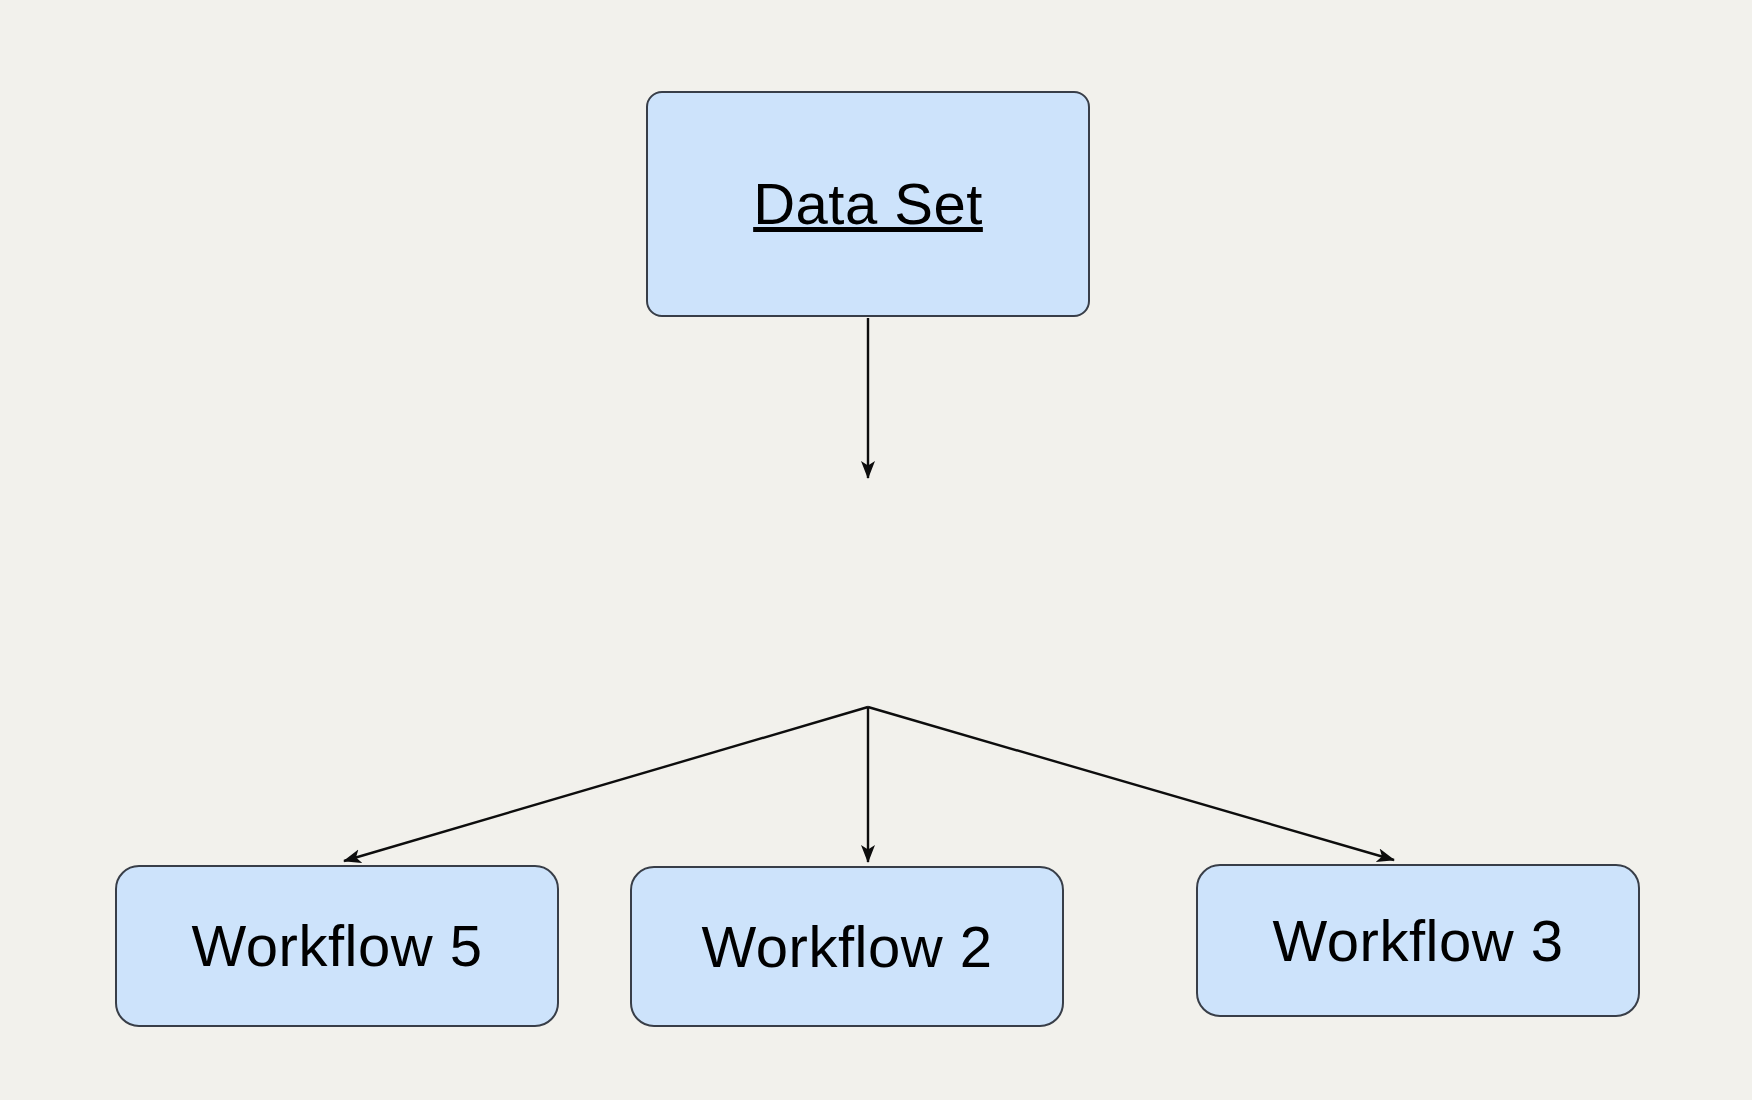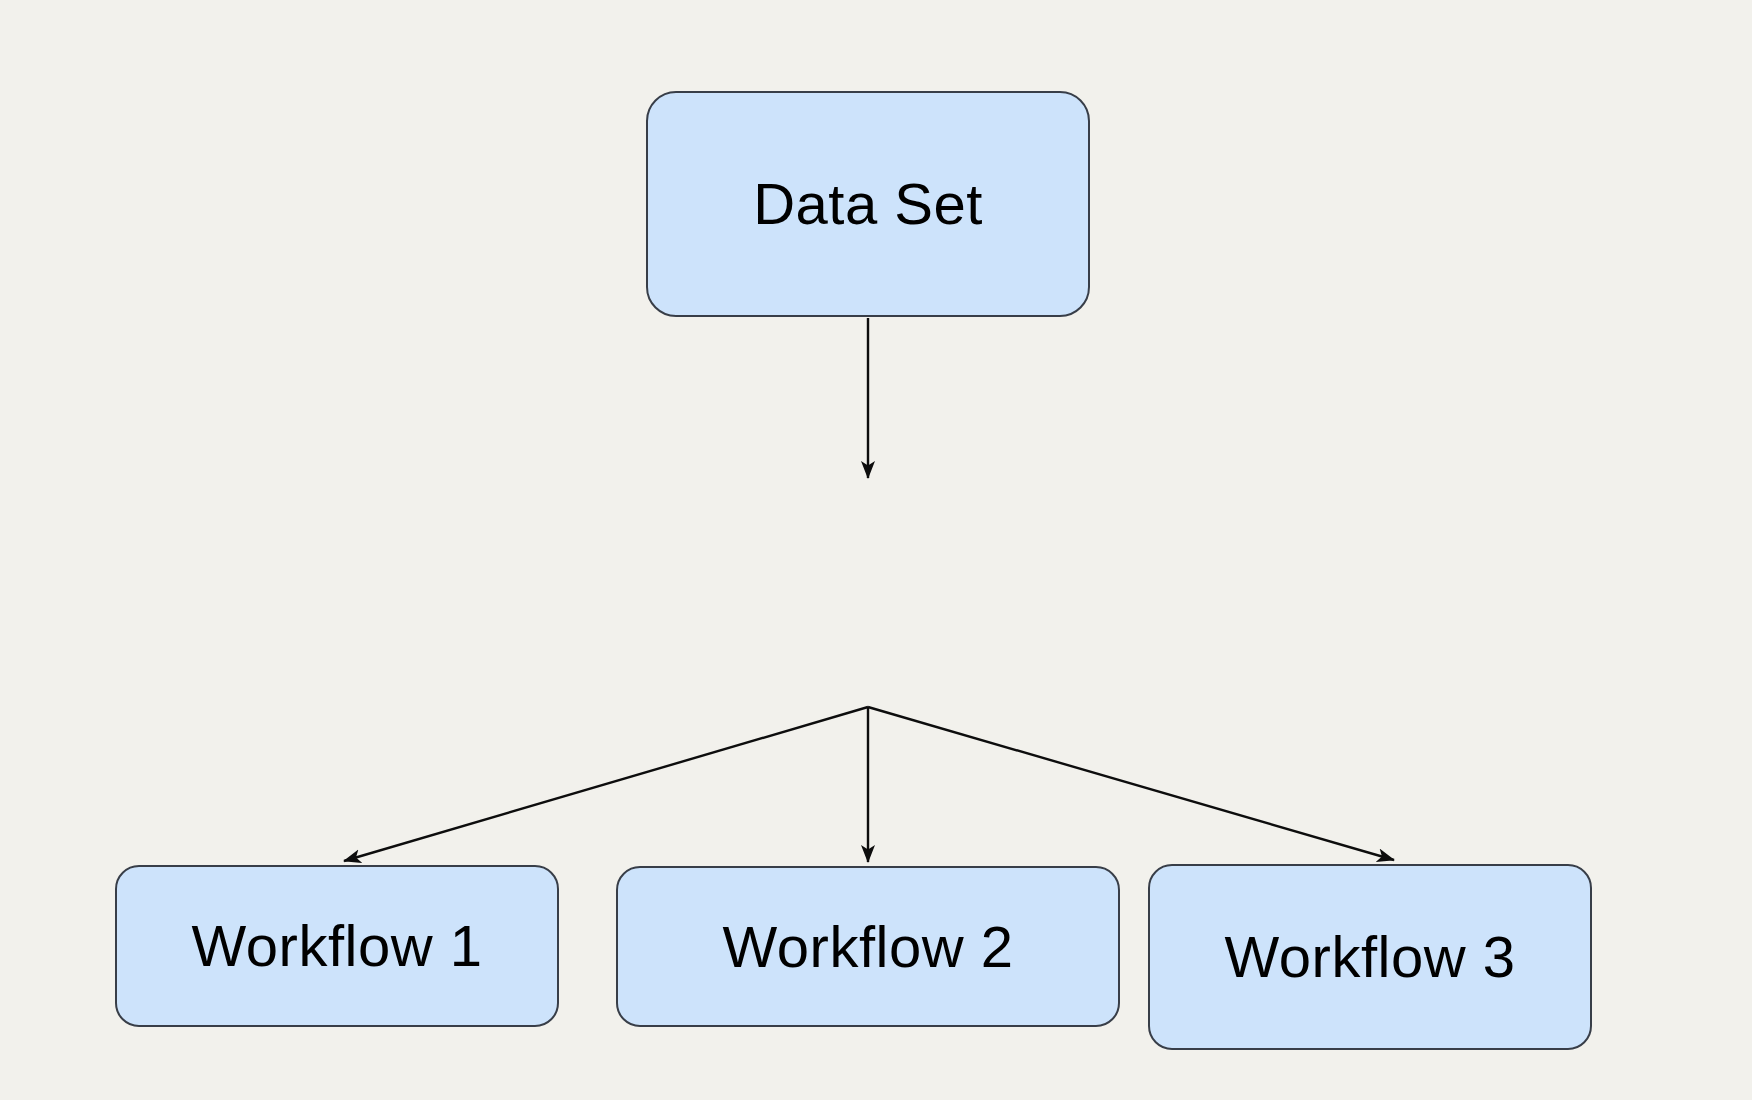--- a/index.html
+++ b/index.html
@@ -47,28 +47,28 @@
     border: 2.5px solid var(--node-stroke);
     display: flex;
     align-items: center;
     justify-content: center;
     color: var(--text);
     font-size: 58px;
     line-height: 1;
     letter-spacing: 0.5px;
     white-space: nowrap;
   }
-  .node.big { border-radius: 30px; }
+  .node.big { border-radius: 16px; text-decoration: underline; }
   .node.small { border-radius: 24px; }
 
   .node-dataset   { left: 646px;  top: 91px;  width: 444px; height: 226px; }
   .node-copier    { left: 646px;  top: 481px; width: 444px; height: 225px; }
   .node-workflow1 { left: 115px;  top: 865px; width: 444px; height: 162px; }
-  .node-workflow2 { left: 616px;  top: 866px; width: 504px; height: 161px; }
-  .node-workflow3 { left: 1148px; top: 864px; width: 444px; height: 186px; }
+  .node-workflow2 { left: 630px;  top: 866px; width: 434px; height: 161px; }
+  .node-workflow3 { left: 1196px; top: 864px; width: 444px; height: 153px; }
 </style>
 </head>
 <body>
 
 <div class="canvas">
 
   <svg class="edges-layer" viewBox="0 0 1752 1100" xmlns="http://www.w3.org/2000/svg">
     <defs>
       <marker id="arrow" markerUnits="userSpaceOnUse" markerWidth="22" markerHeight="18" refX="17" refY="7" orient="auto">
         <path class="arrowhead-path" d="M 0 0 L 18 7 L 0 14 L 4.5 7 Z"></path>
@@ -79,21 +79,21 @@
     <line class="edge" x1="868" y1="707" x2="868" y2="862" marker-end="url(#arrow)"></line>
     <line class="edge" x1="868" y1="707" x2="1394" y2="860" marker-end="url(#arrow)"></line>
   </svg>
 
   <div class="node big node-dataset">
     <span>Data Set</span>
   </div>
 
 
   <div class="node small node-workflow1">
-    <span>Workflow 1</span>
+    <span>Workflow 5</span>
   </div>
 
   <div class="node small node-workflow2">
     <span>Workflow 2</span>
   </div>
 
   <div class="node small node-workflow3">
     <span>Workflow 3</span>
   </div>
 

